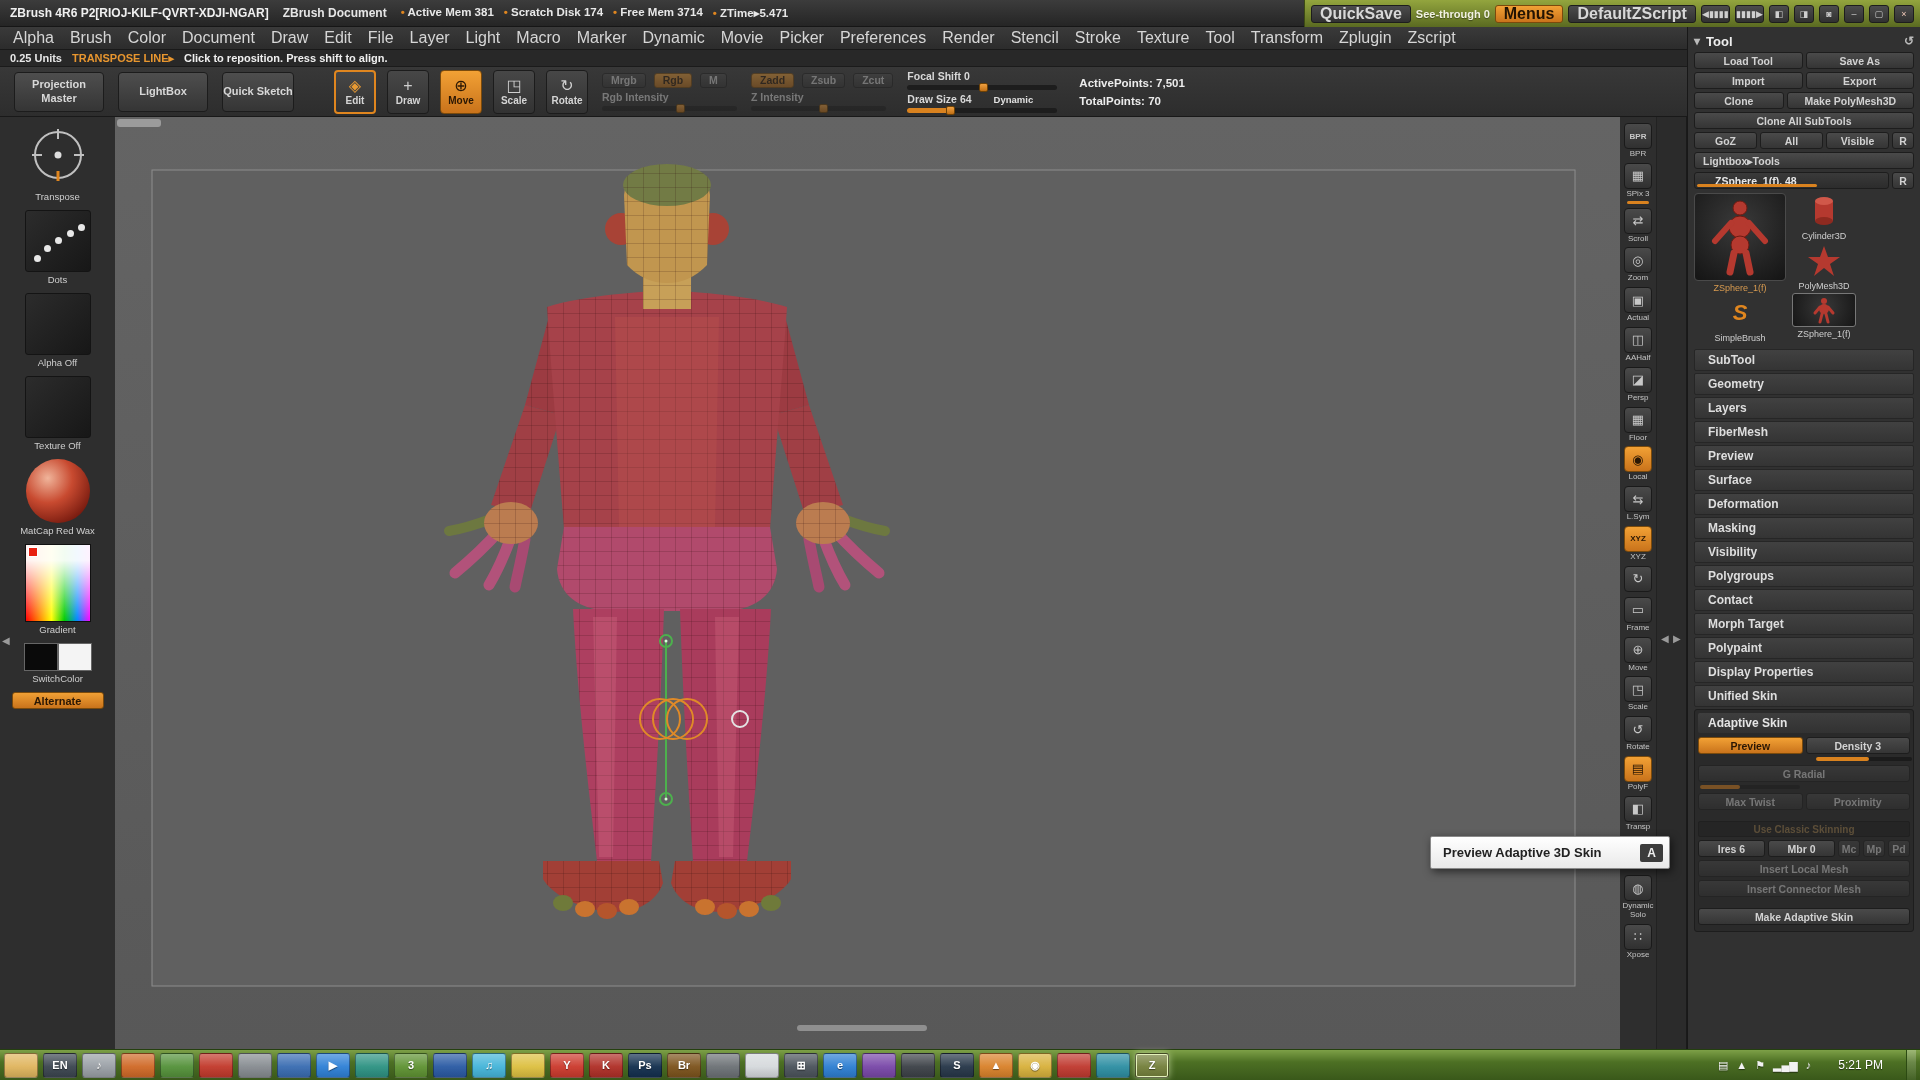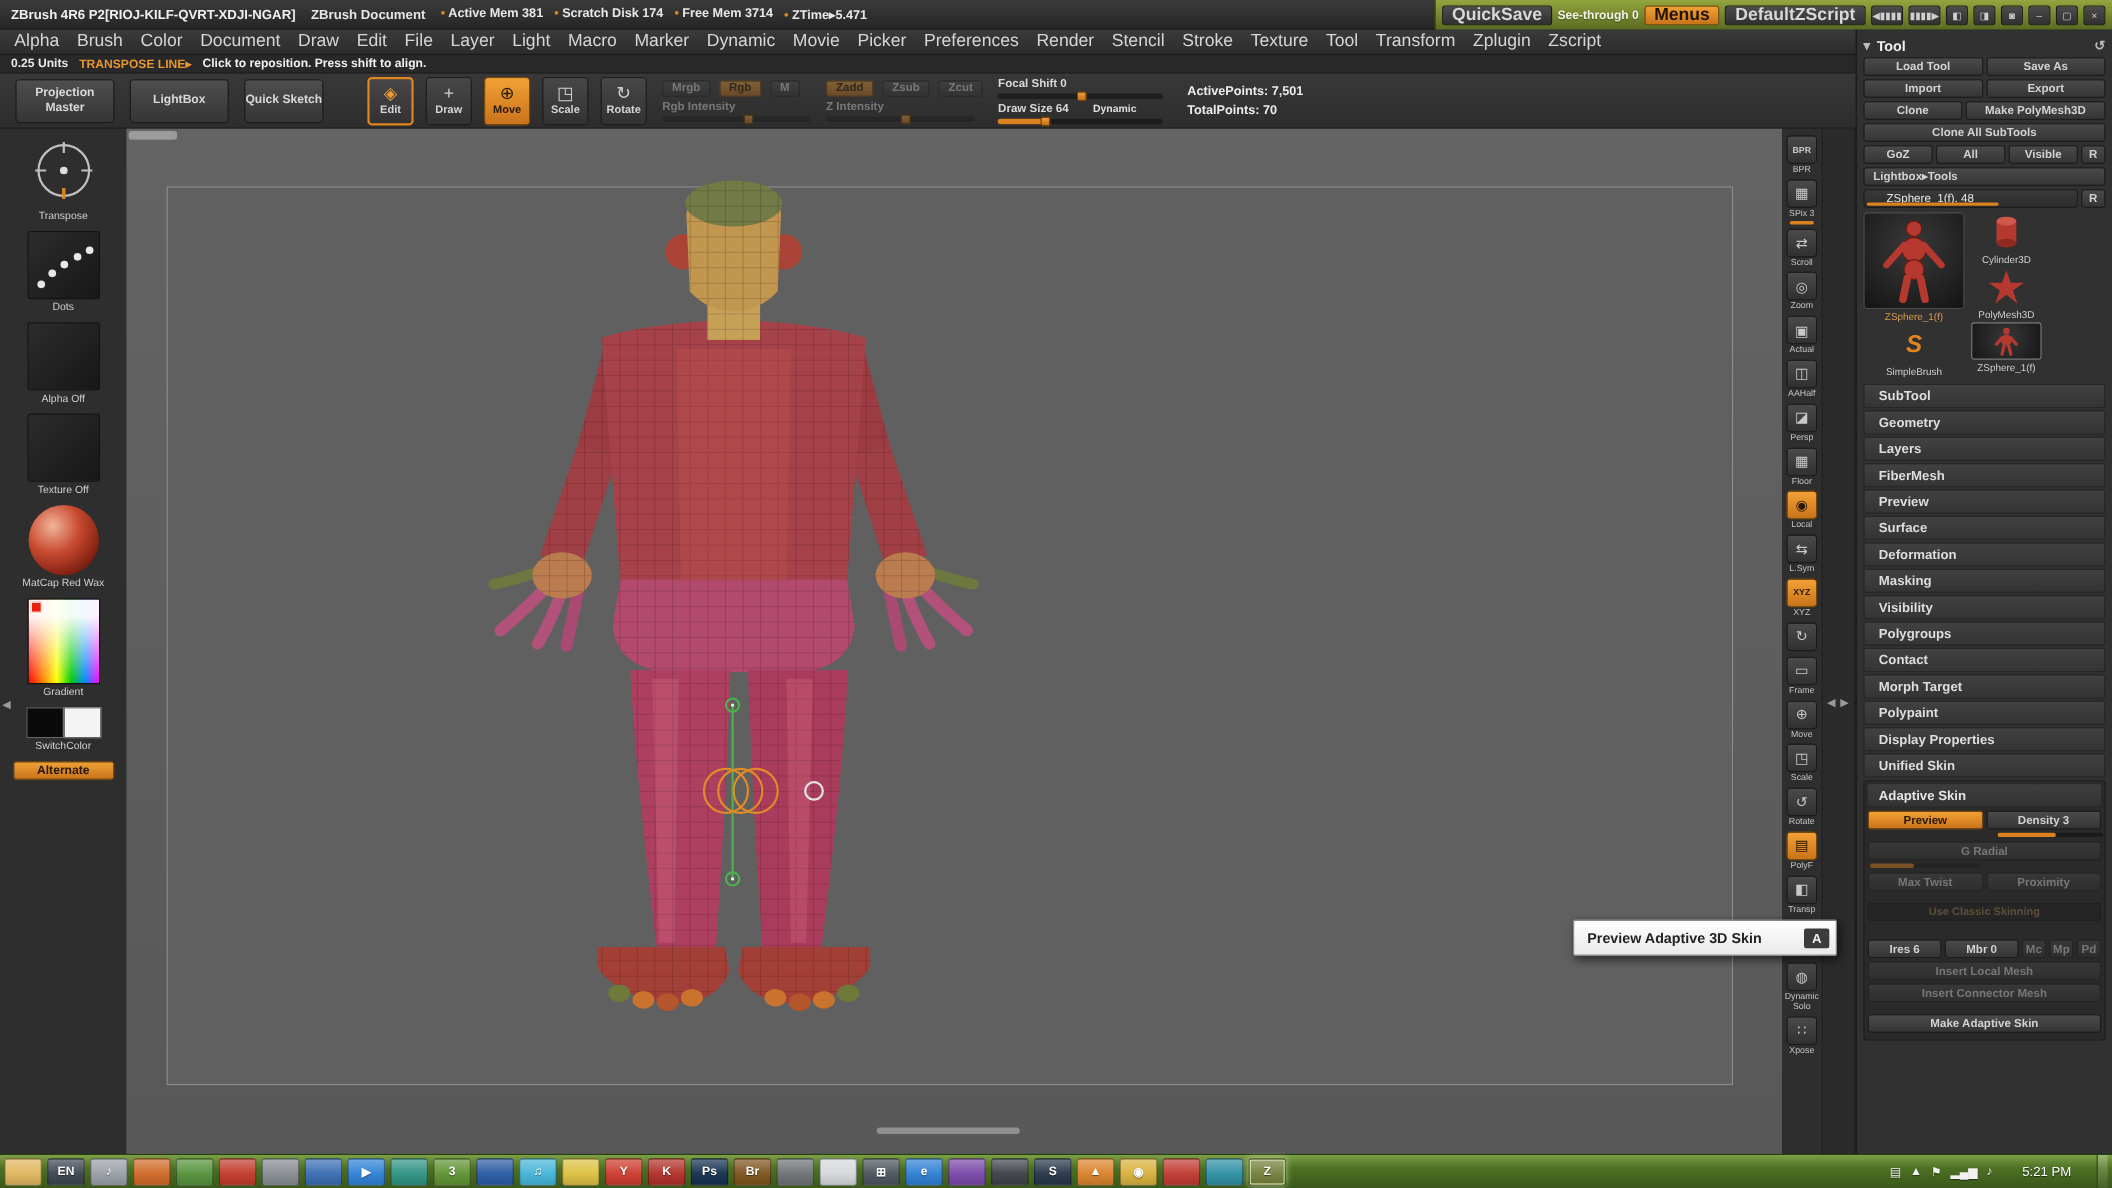--- a/index.html
+++ b/index.html
@@ -93,37 +93,37 @@
   
   .tool-panel{position:absolute;left:1687px;top:27px;width:233px;height:1022px;background:#313131;border-left:1px solid #181818;padding:3px 6px;overflow:hidden}
   .tp-header{display:flex;align-items:center;gap:6px;height:22px;color:#eee;font-size:13px;font-weight:bold}
   .tp-header .spacer{flex:1}
   .tp-header .hicon{color:#bbb;font-size:12px;cursor:pointer}
   .prow{display:flex;gap:3px;margin-bottom:3px}
   .pbtn{flex:1;background:linear-gradient(#4a4a4a,#353535);border:1px solid #1d1d1d;border-radius:3px;color:#d2d2d2;font-size:10.5px;font-weight:bold;height:17px;display:flex;align-items:center;justify-content:center;cursor:pointer;white-space:nowrap;overflow:hidden}
   .pbtn.sm{flex:0 0 22px}
   .pbtn.left{justify-content:flex-start;padding-left:8px}
   .pbtn.orange{background:linear-gradient(#f2a135,#c9731b);color:#2a1704;border-color:#7a4a0c}
-  .tool-slider{flex:1;position:relative;background:linear-gradient(#3a3a3a,#2c2c2c);border:1px solid #1d1d1d;border-radius:3px;height:17px;display:flex;align-items:center;padding-left:20px;color:#e8e8e8;font-size:10.5px;font-weight:normal;cursor:pointer}
+  .tool-slider{flex:1;position:relative;background:linear-gradient(#3a3a3a,#2c2c2c);border:1px solid #1d1d1d;border-radius:3px;height:17px;display:flex;align-items:center;padding-left:20px;color:#e8e8e8;font-size:10.5px;font-weight:bold;cursor:pointer}
   .tool-slider::after{content:"";position:absolute;left:2px;bottom:1px;height:3px;width:62%;background:#d9821f;border-radius:2px}
   .thumbs{display:flex;gap:6px;margin:4px 0 6px}
   .tcol{display:flex;flex-direction:column;gap:2px;align-items:center}
   .bigthumb{width:92px;height:88px;background:radial-gradient(circle at 50% 35%,#3a3a3a,#141414);border:1px solid #4a4a4a;border-radius:4px;display:flex;align-items:center;justify-content:center;cursor:pointer}
   .smthumb{width:44px;height:36px;display:flex;align-items:center;justify-content:center;cursor:pointer}
   .selthumb{width:64px;height:34px;background:radial-gradient(circle at 50% 40%,#383838,#161616);border:1px solid #777;border-radius:3px;display:flex;align-items:center;justify-content:center;cursor:pointer}
   .t-label{font-size:9px;color:#cfcfcf}
   .t-label.orange{color:#d89b50}
   .sglyph{color:#e0861f;font-size:22px;font-weight:bold;font-style:italic;line-height:20px}
   .section-row{background:linear-gradient(#414141,#343434);border:1px solid #262626;border-radius:2px;height:22px;display:flex;align-items:center;padding-left:13px;margin-bottom:2px;color:#dedede;font-size:12px;font-weight:bold;cursor:pointer}
   .adaptive{background:#2a2a2a;border:1px solid #1d1d1d;border-radius:3px;padding:3px;margin-bottom:2px}
   .adaptive .head{height:20px;display:flex;align-items:center;padding-left:10px;color:#e4e4e4;font-size:12px;font-weight:bold;background:linear-gradient(#3e3e3e,#323232);border-radius:2px;margin-bottom:4px;cursor:pointer}
   .mini-slider{position:relative;height:4px;background:#1b1b1b;border-radius:2px;margin:2px 2px 4px}
   .mini-slider i{position:absolute;left:0;top:0;bottom:0;background:#d9821f;border-radius:2px}
   .dim{opacity:.45}
-  .dark-row{background:#1f1f1f;border:1px solid #151515;border-radius:2px;height:16px;display:flex;align-items:center;justify-content:center;color:#9a7a4a;font-size:10px;font-weight:bold;margin-bottom:17px}
+  .dark-row{background:#1f1f1f;border:1px solid #151515;border-radius:2px;height:16px;display:flex;align-items:center;justify-content:center;color:#9a7a4a;font-size:10px;font-weight:bold;margin-bottom:3px}
   .gap8{height:8px}
 
   
   .tooltip{position:absolute;left:1430px;top:836px;width:240px;height:33px;background:linear-gradient(#ffffff,#e9e9e9);border:1px solid #8a8a8a;border-radius:2px;box-shadow:2px 3px 8px rgba(0,0,0,.55);display:flex;align-items:center;padding:0 6px 0 12px;z-index:50}
   .tooltip .txt{color:#222;font-size:13px;font-weight:bold;flex:1}
   .tooltip .key{background:#3c3c3c;color:#f0f0f0;border-radius:2px;font-size:12px;font-weight:bold;padding:2px 7px}
 
   
   .taskbar{position:absolute;left:0;top:1049px;width:1920px;height:31px;background:linear-gradient(#7da047 0%,#4d7024 40%,#39581a 100%);border-top:1px solid #24400f;display:flex;align-items:center;gap:17px;padding:0 4px}
   .tb-ico{width:34px;height:25px;border-radius:3px;background:linear-gradient(rgba(255,255,255,.32),rgba(255,255,255,.04) 55%,rgba(0,0,0,.12)),var(--c,#777);border:1px solid rgba(0,0,0,.35);display:flex;align-items:center;justify-content:center;color:#fff;font-size:11px;font-weight:bold;text-shadow:0 1px 1px rgba(0,0,0,.5);cursor:pointer;flex:0 0 auto}

